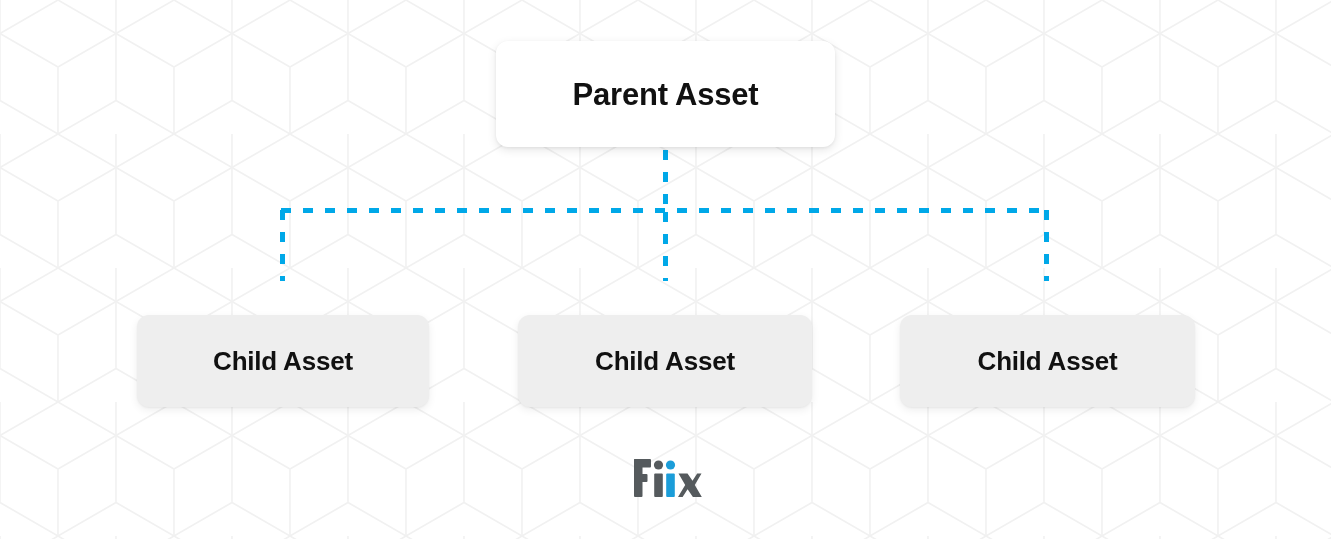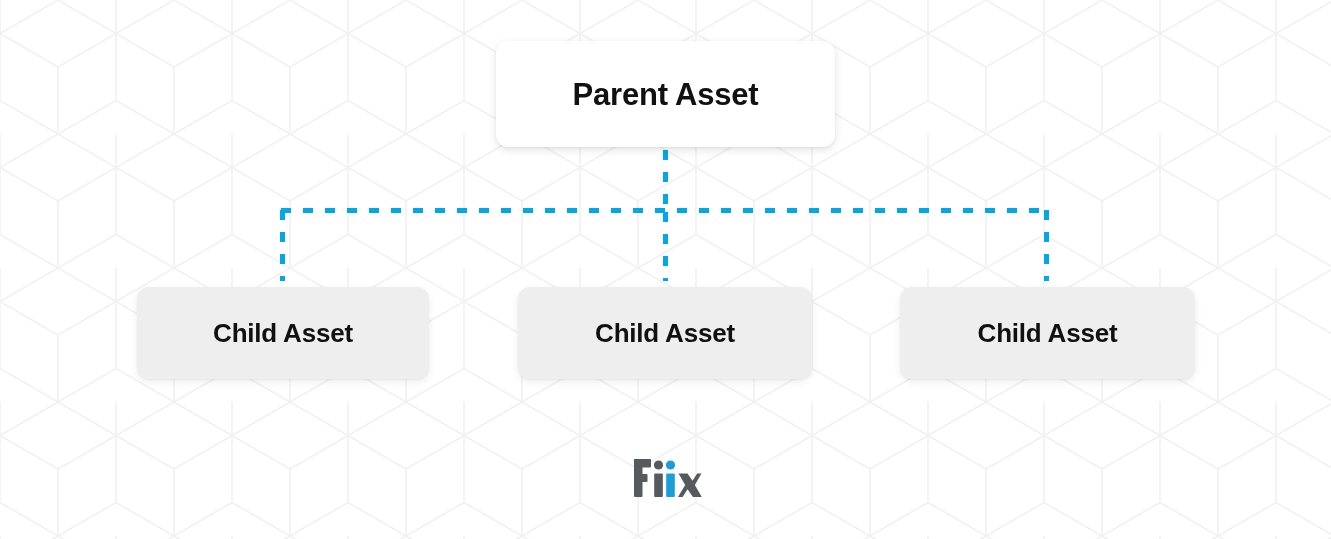--- a/index.html
+++ b/index.html
@@ -58,21 +58,21 @@
     width: 339px;
     height: 106px;
     background: #ffffff;
     box-shadow: 0 3px 10px rgba(0,0,0,0.10), 0 1px 3px rgba(0,0,0,0.06);
   }
   #node-parent .node-label {
     font-size: 31px;
   }
 
   .node-child {
-    top: 287px;
+    top: 315px;
     height: 92px;
     background: #eeeeee;
     box-shadow: 0 3px 8px rgba(0,0,0,0.07), 0 1px 2px rgba(0,0,0,0.05);
     text-align: right;
   }
   .node-child .node-label {
     font-size: 26px;
   }
 
   #node-child-1 { left: 137px;  width: 292px; }

